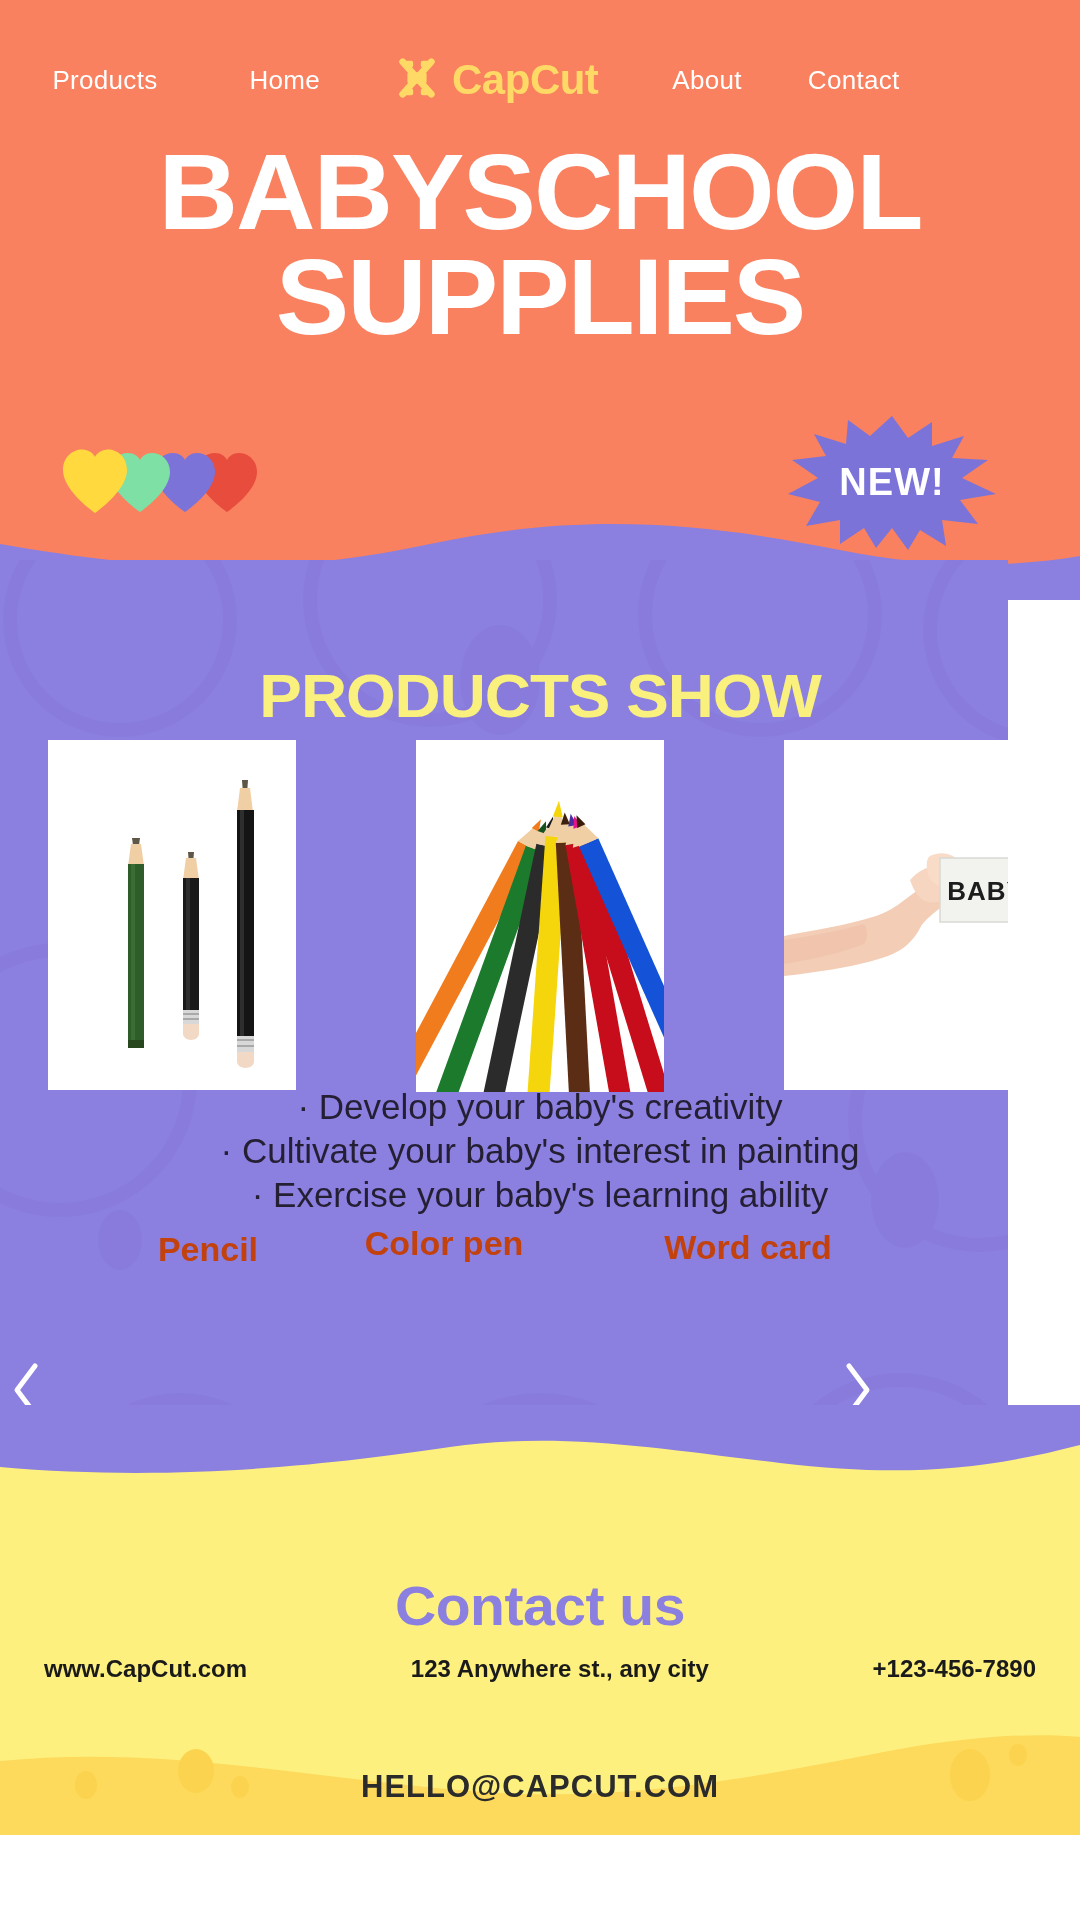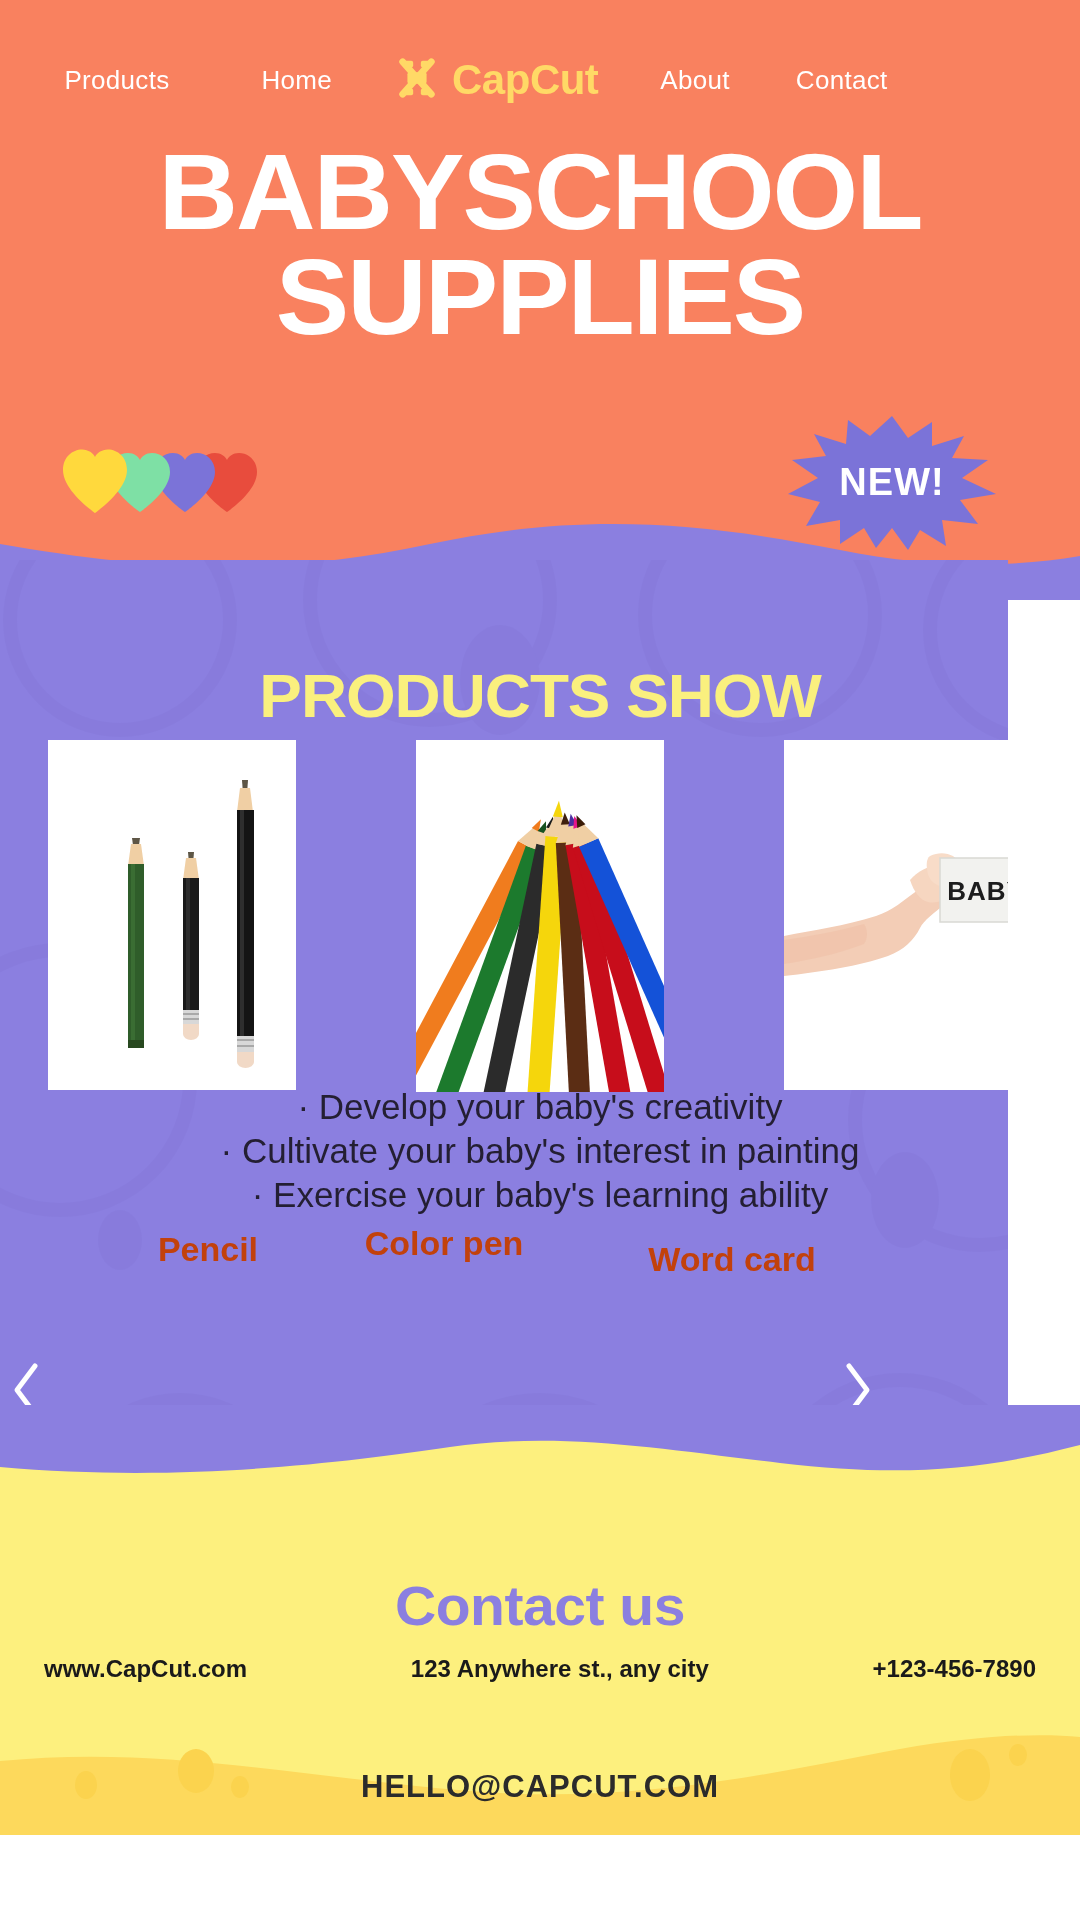--- a/index.html
+++ b/index.html
@@ -14,21 +14,21 @@
 
   
   .hero {
     position:absolute; left:0; top:0; width:1080px; height:600px;
     background:#f9815f; overflow:hidden;
   }
   .hero-wave { position:absolute; left:0; bottom:-2px; width:1080px; height:120px; }
 
   .nav {
     position:absolute; left:0; top:52px; width:952px; height:56px;
-    display:flex; align-items:center; justify-content:center; gap:4px;
+    display:flex; align-items:center; justify-content:center; gap:16px;
     z-index:5;
   }
   .nav-item {
     color:#ffffff; font-size:26px; letter-spacing:.3px;
     font-family:"Liberation Sans", sans-serif; font-weight:400;
     cursor:pointer; white-space:nowrap;
   }
   .nav-left { display:flex; gap:92px; margin-right:58px; }
   .nav-right { display:flex; gap:66px; margin-left:58px; }
   .brand { display:flex; align-items:center; gap:12px; }
@@ -340,21 +340,21 @@
     <span class="arrow arrow-right">
       <svg width="36" height="60" viewBox="0 0 36 60" aria-hidden="true">
         <path d="M9 6 L27 30 L9 54" stroke="#ffffff" stroke-width="5" fill="none" stroke-linecap="round" stroke-linejoin="round"></path>
       </svg>
     </span>
   </section>
 
   <div class="labels">
     <span class="card-label" style="left:36px;  top:0;  width:248px;">Pencil</span>
     <span class="card-label" style="left:272px; top:-6px; width:248px;">Color pen</span>
-    <span class="card-label" style="left:560px; top:-2px; width:248px;margin-top:12px;">Word card</span>
+    <span class="card-label" style="left:576px; top:-2px; width:248px;">Word card</span>
   </div>
 
   <div class="bullets">
     <div>· Develop your baby's creativity</div>
     <div>· Cultivate your baby's interest in painting</div>
     <div>· Exercise your baby's learning ability</div>
   </div>
 
   <section class="contact">
     <svg class="contact-wave-top" viewBox="0 0 1080 110" preserveAspectRatio="none">

